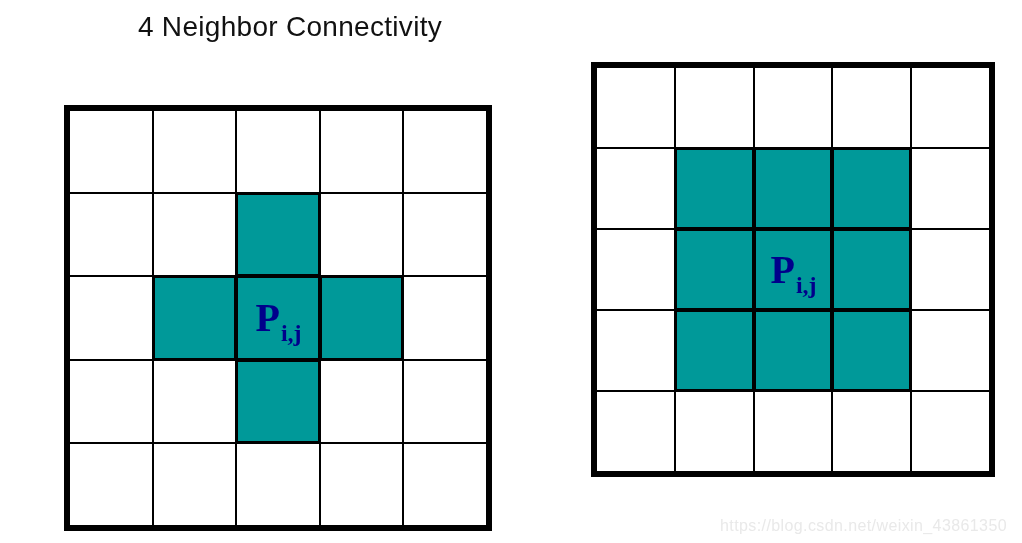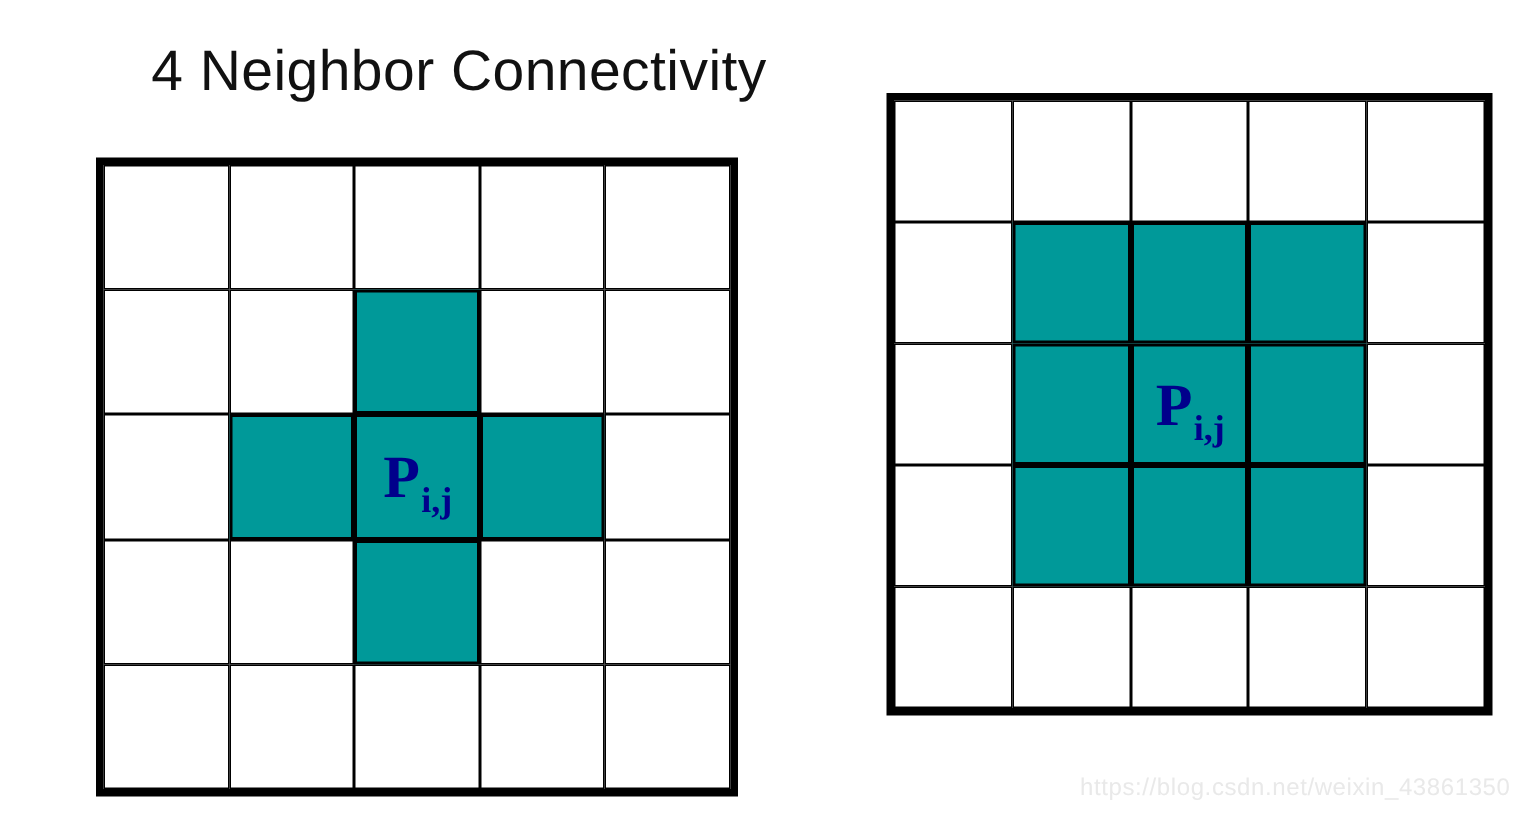--- a/index.html
+++ b/index.html
@@ -10,22 +10,22 @@
   .canvas {
     position: relative;
     width: 1022px;
     height: 543px;
     background: var(--bg, #ffffff);
     font-family: "Liberation Sans", sans-serif;
     overflow: hidden;
   }
   .title {
     position: absolute;
-    margin: 16px;
-    font-size: 38px;
+    margin: 0;
+    font-size: 28px;
     font-weight: 400;
     color: var(--title-text, #111111);
     text-align: center;
     letter-spacing: 0.3px;
     white-space: nowrap;
   }
   .title-left  { left: 75px;  top: 11px; width: 430px; }
   .title-right { left: 570px; top: 11px; width: 422px; }
 
   .grid {

